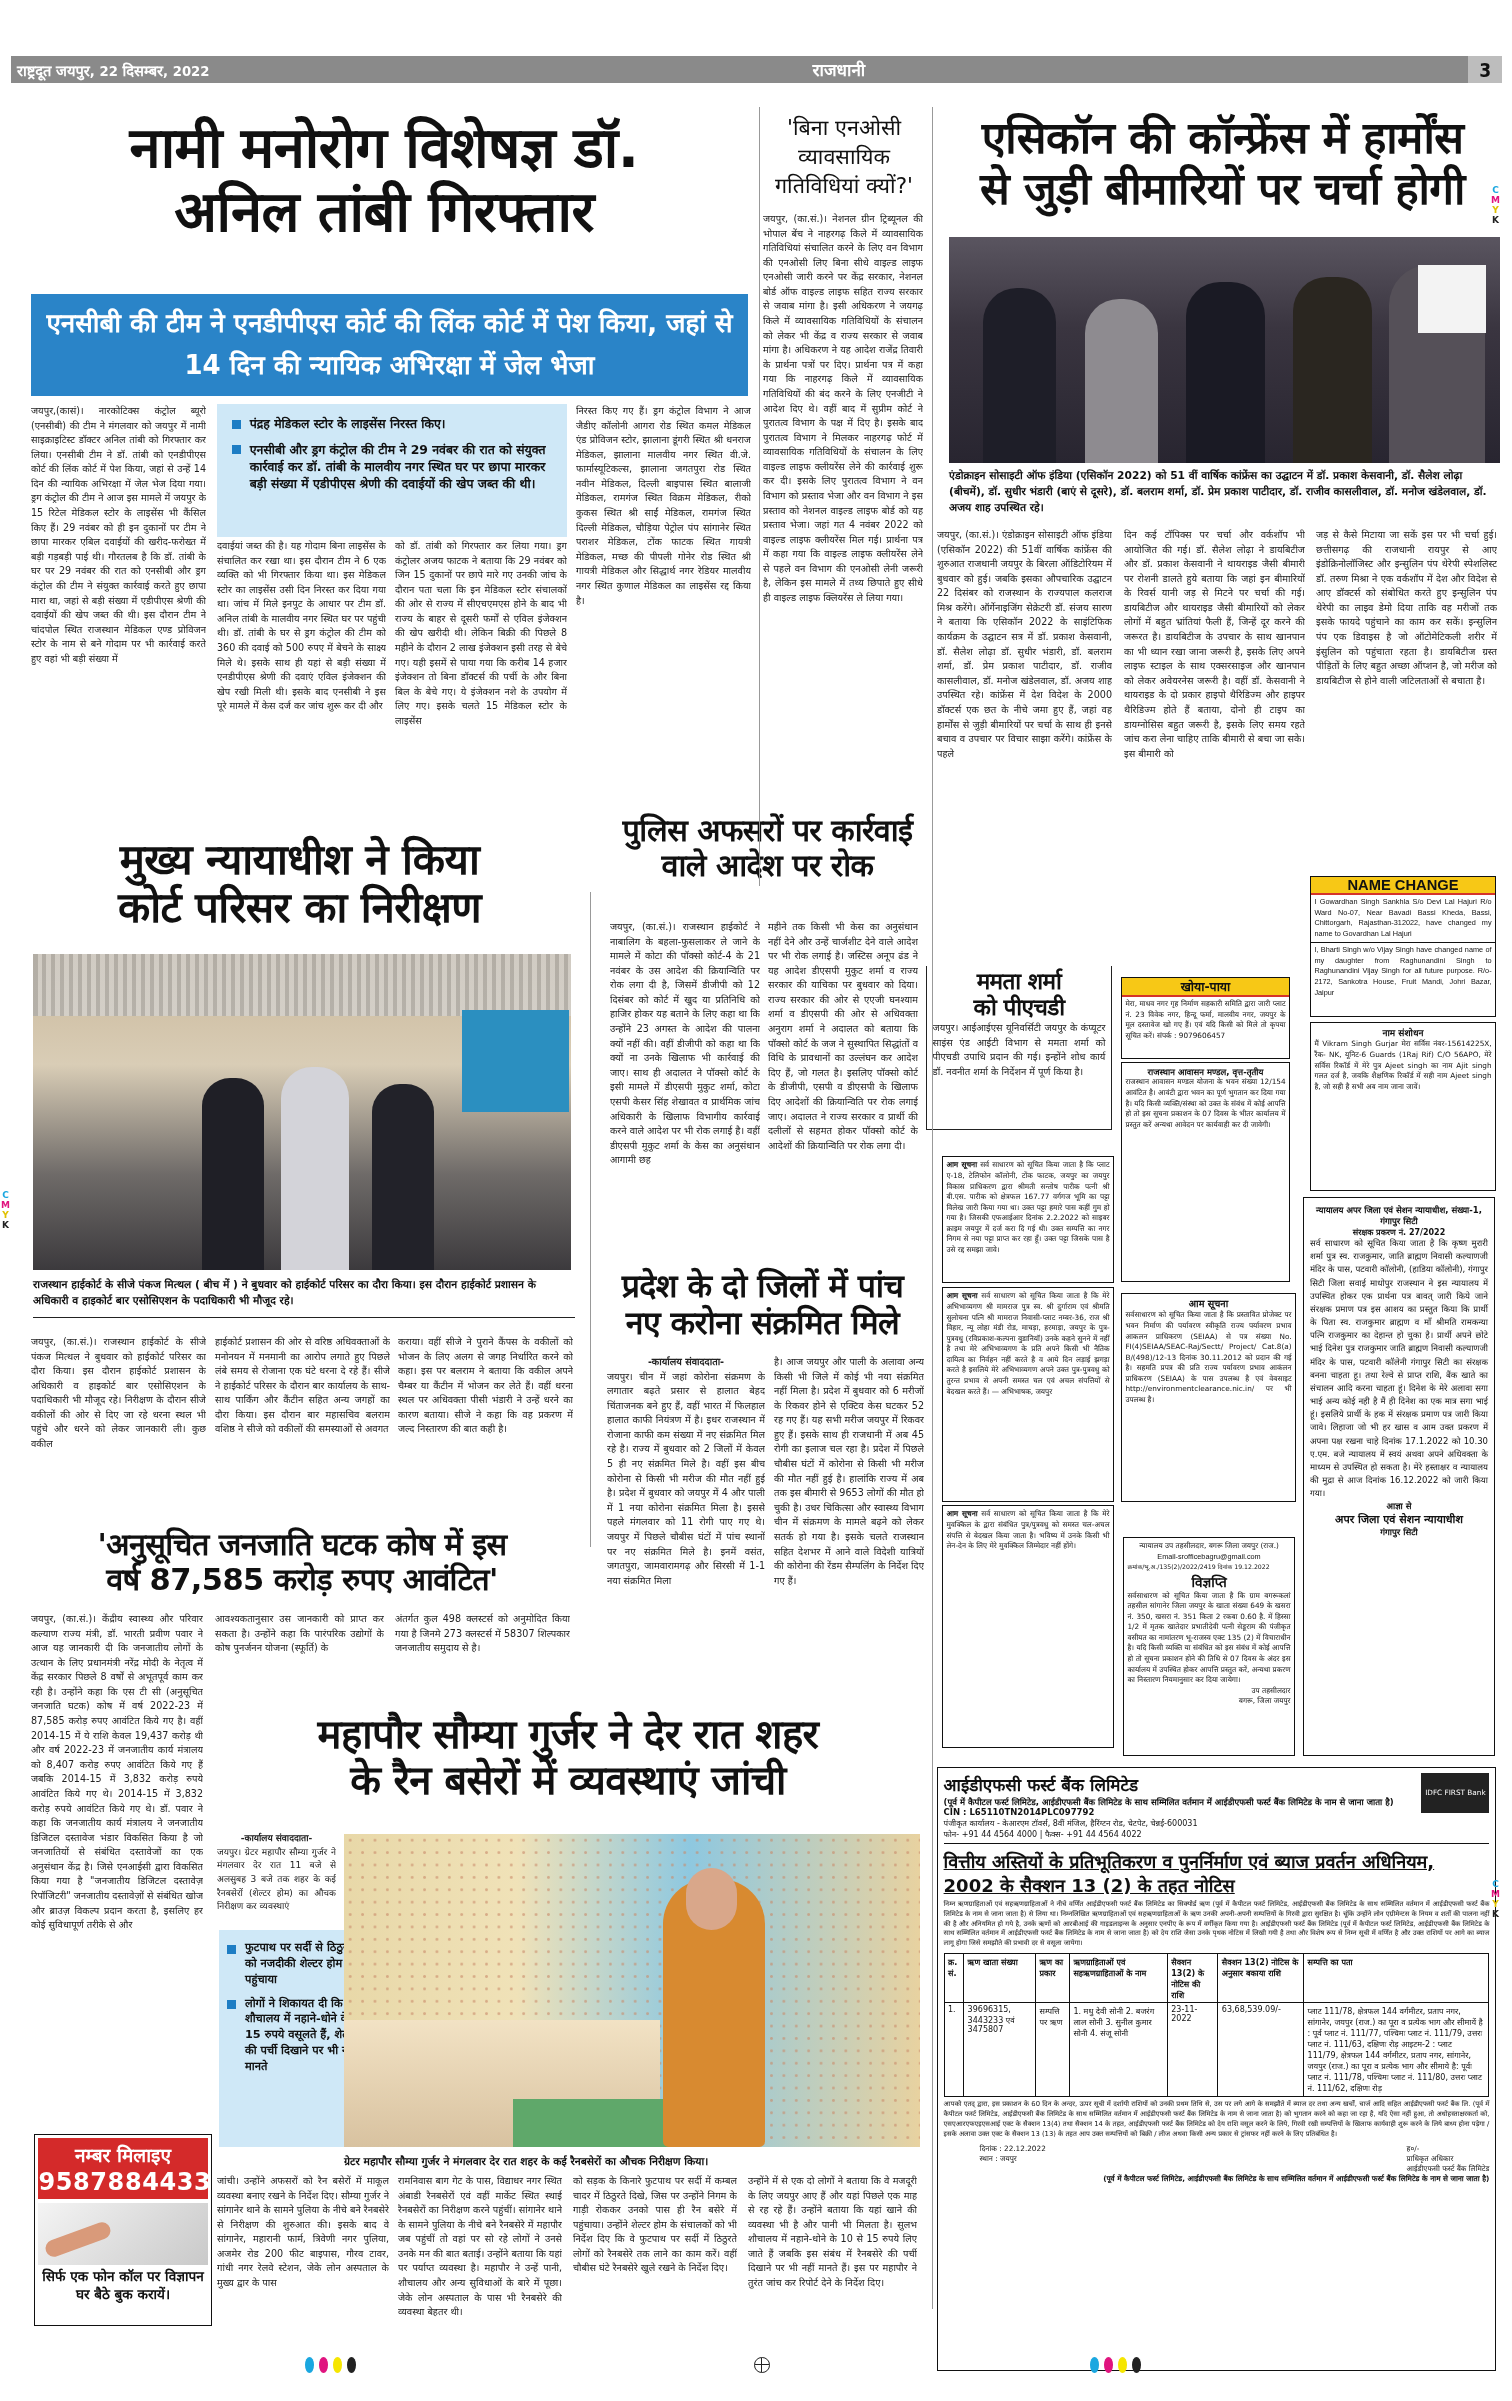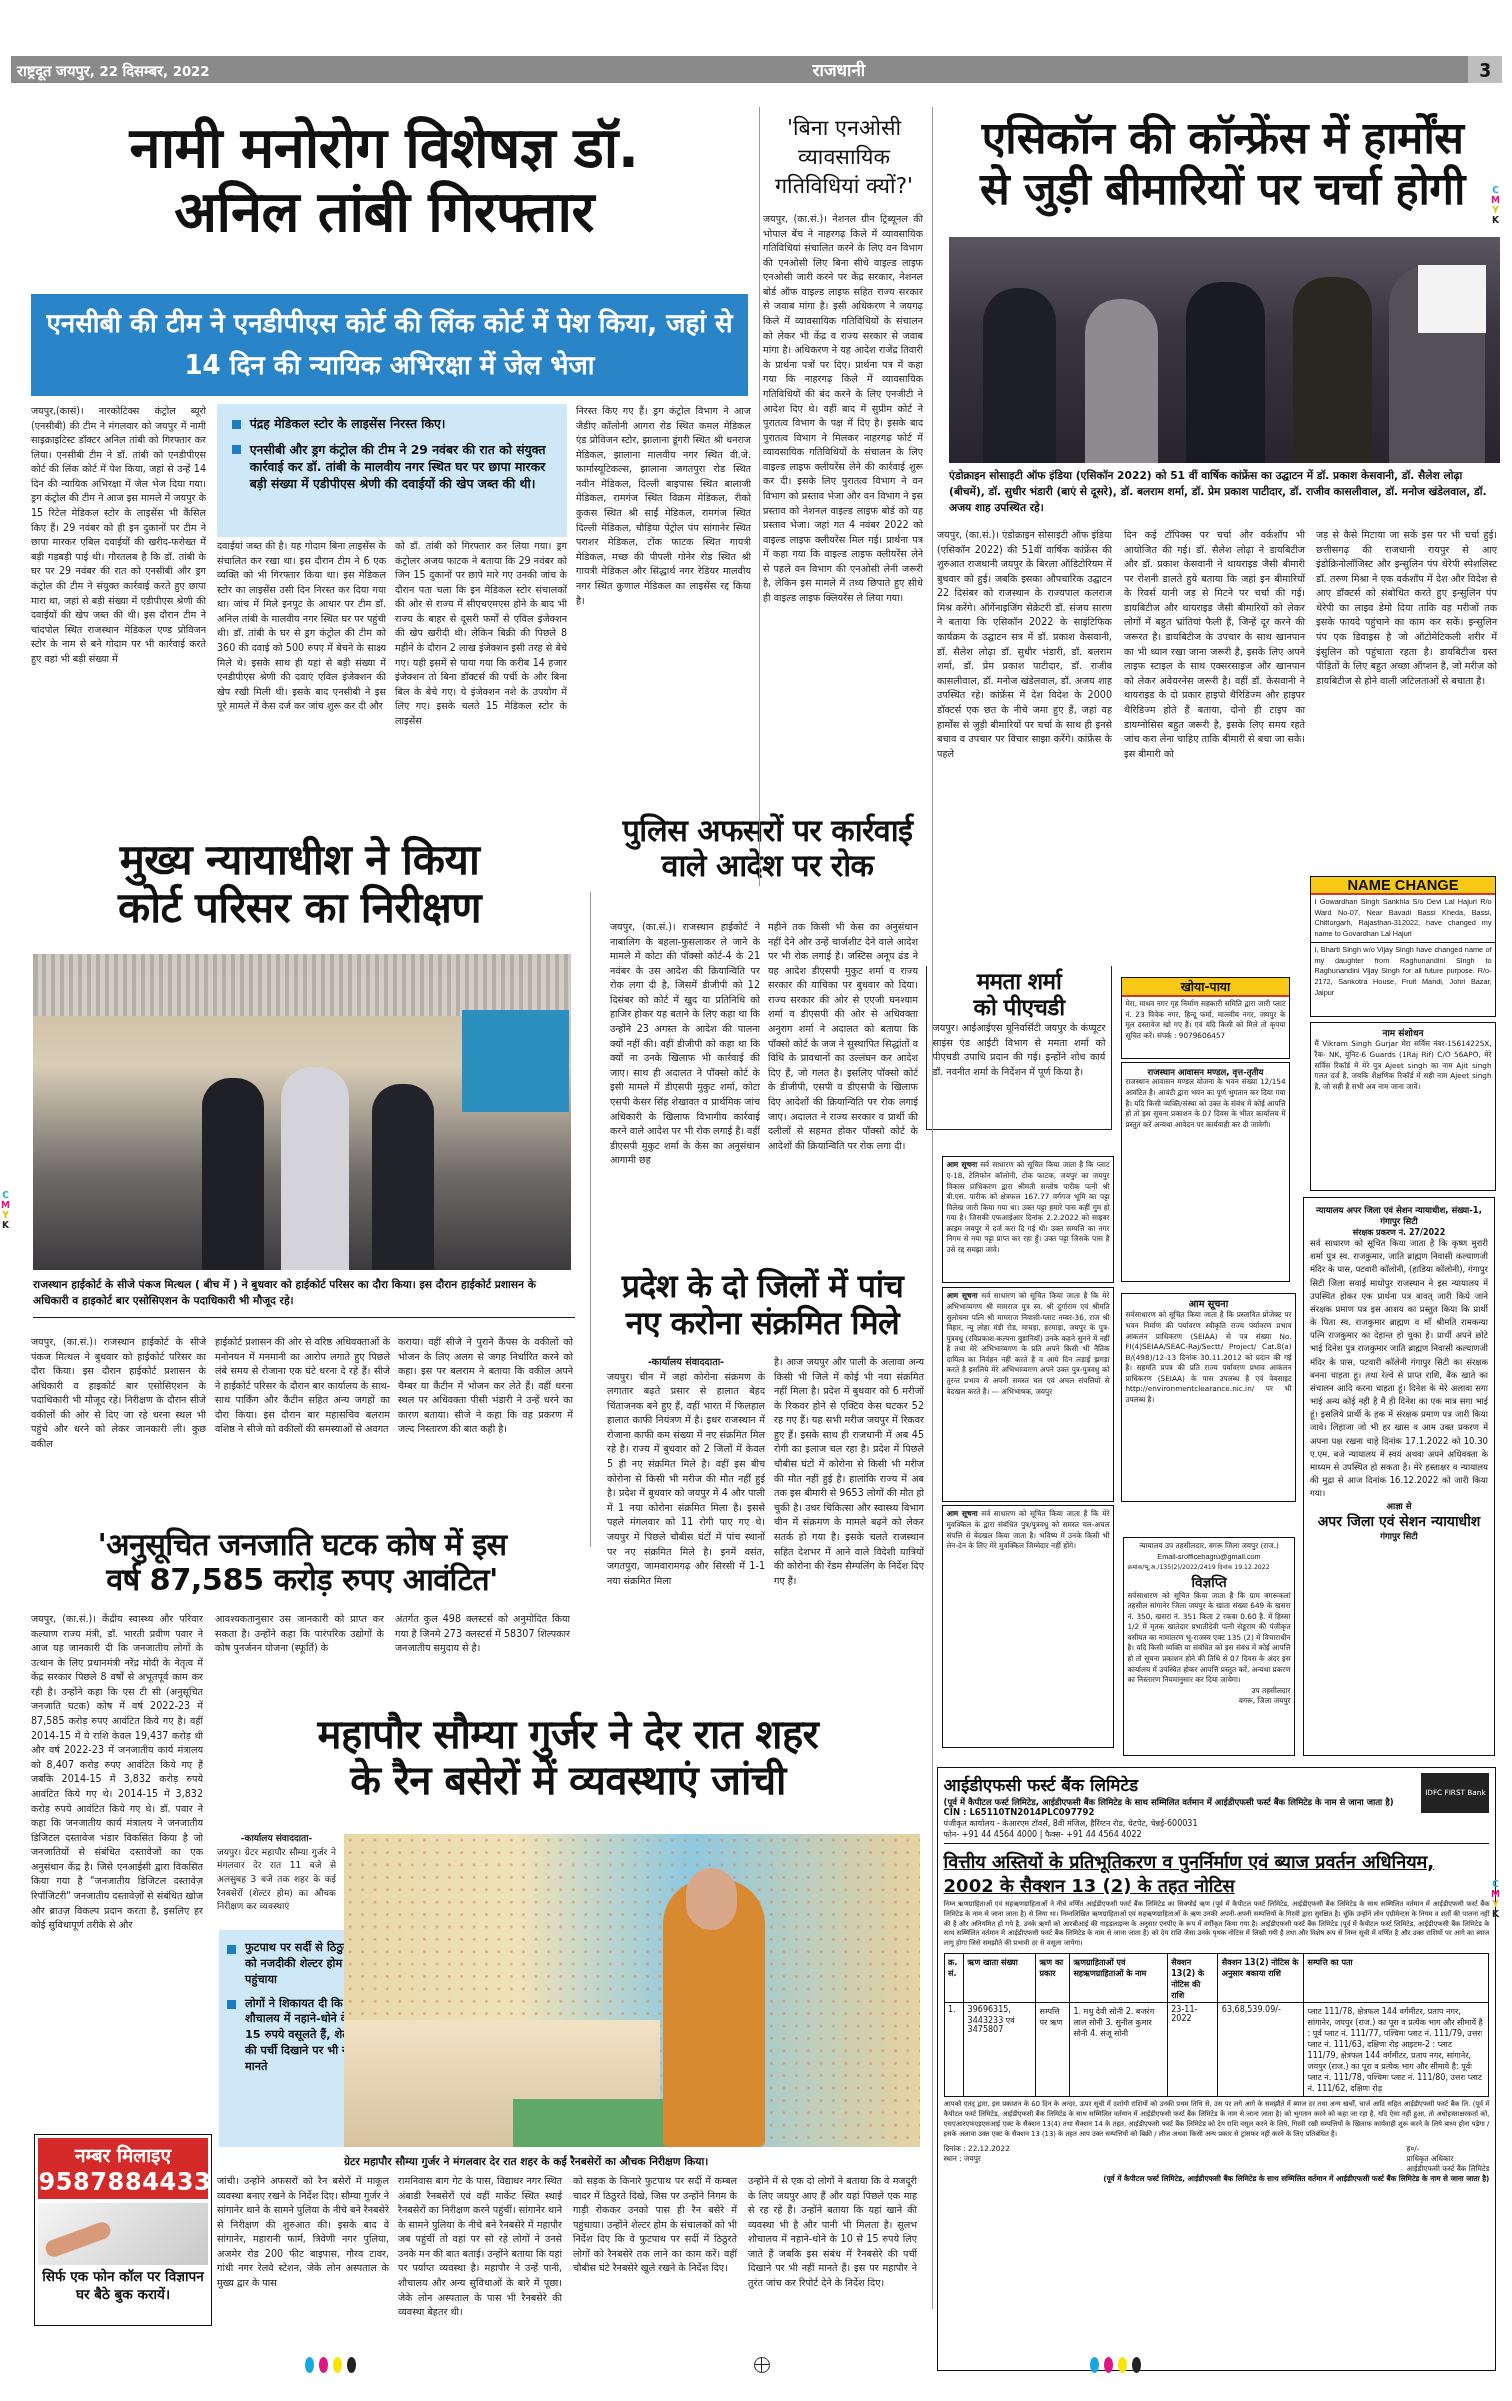--- a/index.html
+++ b/index.html
@@ -264,21 +264,21 @@
   <div class="smalltxt">सर्वसाधारण को सूचित किया जाता है कि ग्राम बगरूकलां तहसील सांगानेर जिला जयपुर के खाता संख्या 649 के खसरा नं. 350, खसरा नं. 351 किता 2 रकबा 0.60 है. में हिस्सा 1/2 में मृतक खातेदार प्रभातीदेवी पत्नी सेडूराम की पंजीकृत वसीयत का नामांतरण भू-राजस्व एक्ट 135 (2) में विचाराधीन है। यदि किसी व्यक्ति या संबंधित को इस संबंध में कोई आपत्ति हो तो सूचना प्रकाशन होने की तिथि से 07 दिवस के अंदर इस कार्यालय में उपस्थित होकर आपत्ति प्रस्तुत करें, अन्यथा प्रकरण का निस्तारण नियमानुसार कर दिया जायेगा।</div>
   <div class="smalltxt" style="text-align:right;">उप तहसीलदार</div>
   <div class="smalltxt" style="text-align:right;">बगरू, जिला जयपुर</div>
 </div>
 
 <div class="box" style="left:1303px;top:1197px;width:192px;height:559px;padding:6px;">
   <div style="font-weight:bold;font-size:8.5px;text-align:center;">न्यायालय अपर जिला एवं सेशन न्यायाधीश, संख्या-1, गंगापुर सिटी</div>
   <div style="font-weight:bold;font-size:8px;text-align:center;">संरक्षक प्रकरण नं. 27/2022</div>
   <div class="smalltxt" style="font-size:8.5px;line-height:1.55;">सर्व साधारण को सूचित किया जाता है कि कृष्ण मुरारी शर्मा पुत्र स्व. राजकुमार, जाति ब्राह्मण निवासी कल्याणजी मंदिर के पास, पटवारी कॉलोनी, (हाडिया कॉलोनी), गंगापुर सिटी जिला सवाई माधोपुर राजस्थान ने इस न्यायालय में उपस्थित होकर एक प्रार्थना पत्र बावत् जारी किये जाने संरक्षक प्रमाण पत्र इस आशय का प्रस्तुत किया कि प्रार्थी के पिता स्व. राजकुमार ब्राह्मण व माँ श्रीमति रामकन्या पत्नि राजकुमार का देहान्त हो चुका है। प्रार्थी अपने छोटे भाई दिनेश पुत्र राजकुमार जाति ब्राह्मण निवासी कल्याणजी मंदिर के पास, पटवारी कॉलेनी गंगापुर सिटी का संरक्षक बनना चाहता हू। तथा रेल्वे से प्राप्त राशि, बैंक खाते का संचालन आदि करना चाहता हूं। दिनेश के मेरे अलावा सगा भाई अन्य कोई नही है मैं ही दिनेश का एक मात्र सगा भाई हूं। इसलिये प्रार्थी के हक में संरक्षक प्रमाण पत्र जारी किया जावे। लिहाजा जो भी हर खास व आम उक्त प्रकरण में अपना पक्ष रखना चाहे दिनांक 17.1.2022 को 10.30 ए.एम. बजे न्यायालय में स्वयं अथवा अपने अधिवक्ता के माध्यम से उपस्थित हो सकता है। मेरे हस्ताक्षर व न्यायालय की मुद्रा से आज दिनांक 16.12.2022 को जारी किया गया।</div>
   <div style="font-weight:bold;text-align:center;font-size:8.5px;">आज्ञा से</div>
-  <div style="font-weight:bold;text-align:center;font-size:14px;">अपर जिला एवं सेशन न्यायाधीश</div>
+  <div style="font-weight:bold;text-align:center;font-size:11px;">अपर जिला एवं सेशन न्यायाधीश</div>
   <div style="font-weight:bold;text-align:center;font-size:8.5px;">गंगापुर सिटी</div>
 </div>
 
 <div class="box" style="left:937px;top:1767px;width:559px;height:604px;padding:4.5px 5.6px;">
   <div style="display:flex;justify-content:space-between;align-items:flex-start;">
     <div style="flex:1;">
       <div style="font-weight:bold;font-size:17px;">आईडीएफसी फर्स्ट बैंक लिमिटेड</div>
       <div style="font-weight:bold;font-size:8.5px;">(पूर्व में कैपीटल फर्स्ट लिमिटेड, आईडीएफसी बैंक लिमिटेड के साथ सम्मिलित वर्तमान में आईडीएफसी फर्स्ट बैंक लिमिटेड के नाम से जाना जाता है)</div>
       <div style="font-weight:bold;font-size:8.5px;">CIN : L65110TN2014PLC097792</div>
       <div style="font-size:8px;">पंजीकृत कार्यालय - केआरएम टॉवर्स, 8वीं मंजिल, हैरिंग्टन रोड, चेटपेट, चेन्नई-600031</div>
@@ -309,21 +309,21 @@
         <td>39696315, 3443233 एवं 3475807</td>
         <td>सम्पत्ति पर ऋण</td>
         <td>1. मधु देवी सोनी 2. बजरंग लाल सोनी 3. सुनील कुमार सोनी 4. संजू सोनी</td>
         <td>23-11-2022</td>
         <td>63,68,539.09/-</td>
         <td style="width:34%;">प्लाट 111/78, क्षेत्रफल 144 वर्गमीटर, प्रताप नगर, सांगानेर, जयपुर (राज.) का पूरा व प्रत्येक भाग और सीमायें है : पूर्व प्लाट नं. 111/77, पश्चिमः प्लाट नं. 111/79, उत्तरः प्लाट नं. 111/63, दक्षिणः रोड़ आइटम-2 : प्लाट 111/79, क्षेत्रफल 144 वर्गमीटर, प्रताप नगर, सांगानेर, जयपुर (राज.) का पूरा व प्रत्येक भाग और सीमाये है: पूर्वः प्लाट नं. 111/78, पश्चिमः प्लाट नं. 111/80, उत्तरः प्लाट नं. 111/62, दक्षिणः रोड़</td>
       </tr>
     </tbody>
   </table>
   <div class="smalltxt" style="font-size:6.8px;margin-top:3.4px;">आपको एतद् द्वारा, इस प्रकाशन के 60 दिन के अन्दर, ऊपर सूची में दर्शायी राशियों को उनकी प्रथम तिथि से, उस पर लगे आगे के समझौते में ब्याज दर तथा अन्य खर्चों, चार्ज आदि सहित आईडीएफसी फर्स्ट बैंक लि. (पूर्व में कैपीटल फर्स्ट लिमिटेड, आईडीएफसी बैंक लिमिटेड के साथ सम्मिलित वर्तमान में आईडीएफसी फर्स्ट बैंक लिमिटेड के नाम से जाना जाता है) को भुगतान करने को कहा जा रहा है, यदि ऐसा नहीं हुआ, तो अधोहस्ताक्षरकर्ता को, एसएआरएफएइएसआई एक्ट के सैक्शन 13(4) तथा सैक्शन 14 के तहत, आईडीएफसी फर्स्ट बैंक लिमिटेड को देय राशि वसूल करने के लिये, गिरवी रखी सम्पत्तियों के खिलाफ कार्यवाही शुरू करने के लिये बाध्य होना पड़ेगा / इसके अलावा उक्त एक्ट के सैक्शन 13 (13) के तहत आप उक्त सम्पत्तियों को बिक्री / लीज अथवा किसी अन्य प्रकार से ट्रांसफर नहीं करने के लिए प्रतिबंधित है।</div>
-  <div style="display:flex;justify-content:space-between;font-size:7.3px;margin-top:3.4px;">
+  <div style="display:flex;justify-content:space-between;font-size:7.3px;margin-top:3.4px;margin-left:36px;">
     <div>
       <div>दिनांक : 22.12.2022</div>
       <div>स्थान : जयपुर</div>
     </div>
     <div style="text-align:left;">
       <div>ह०/-</div>
       <div>प्राधिकृत अधिकार</div>
       <div>आईडीएफसी फर्स्ट बैंक लिमिटेड</div>
     </div>
   </div>

